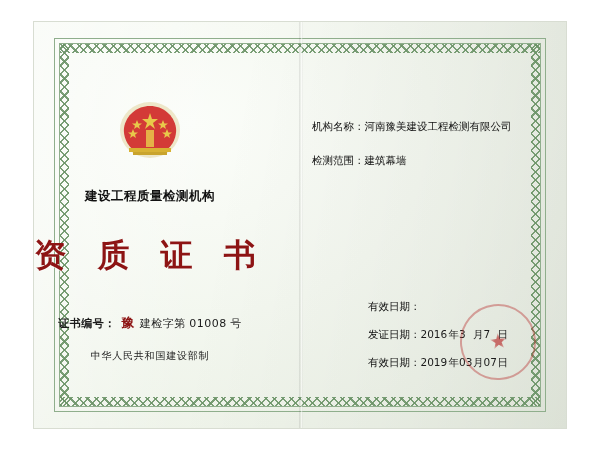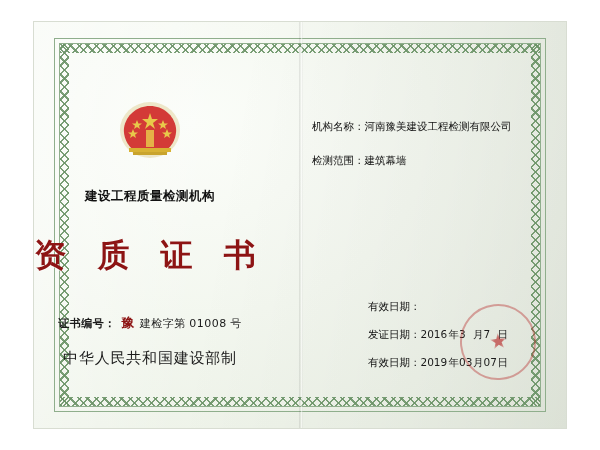--- a/index.html
+++ b/index.html
@@ -144,21 +144,21 @@
     font-size: 13px;
     padding: 0 2px;
   }
   .cert-no-row .num { letter-spacing: 0.5px; margin-top: 20px; }
   .issuer-line {
     position: absolute;
     top: 327px;
     left: 0;
     right: 0;
     text-align: center;
-    font-size: 15px;
+    font-size: 10px;
     color: #1b1b1b;
     letter-spacing: 0.8px;
   }
 
   
   .right-page {
     position: absolute;
     left: 300px;
     top: 22px;
     width: 266px;

